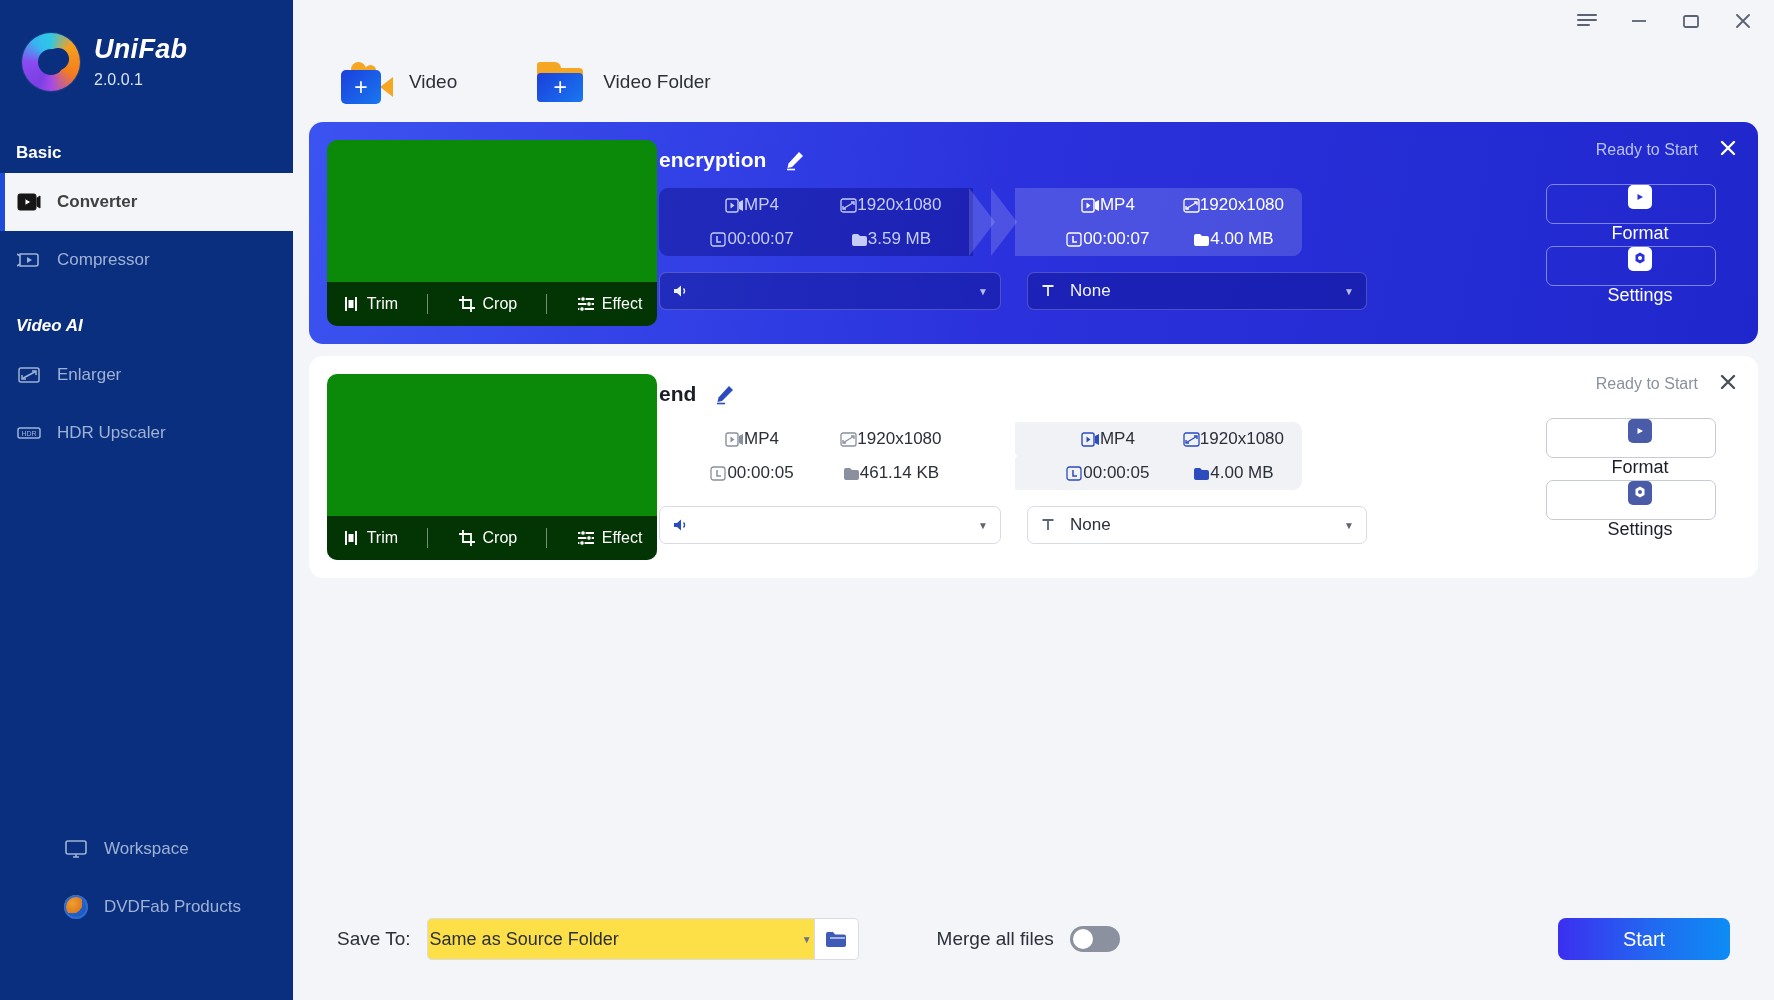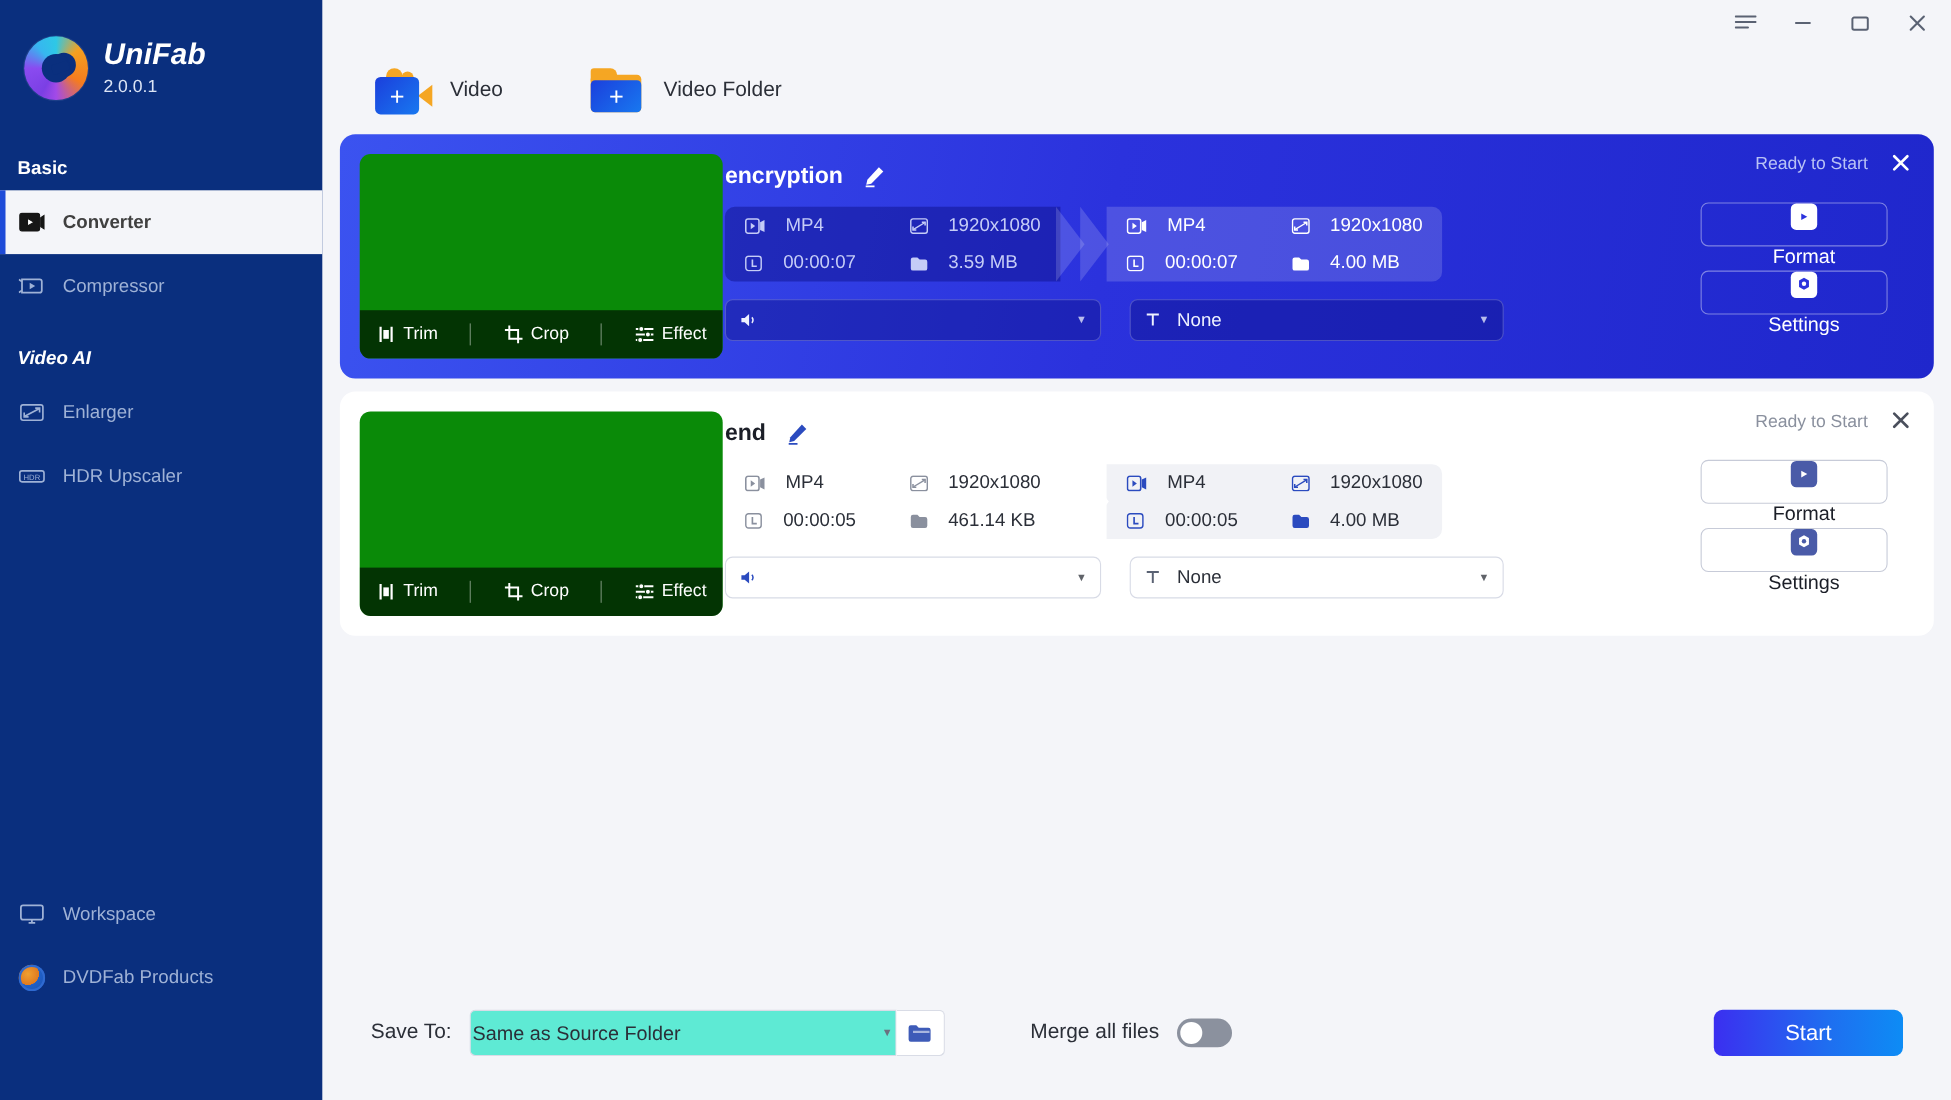--- a/index.html
+++ b/index.html
@@ -46,21 +46,21 @@
     font-size: 17px; color: #9fb2d6; position: relative; cursor: pointer;
   }
   .side-item .ico { width: 26px; height: 26px; margin-right: 15px; flex: none;
     display: flex; align-items: center; justify-content: center; }
   .side-item.active {
     background: #f4f5f9; color: #404040; font-weight: bold;
     border-top-right-radius: 0; border-bottom-right-radius: 0;
   }
   .side-item.active::before { content:""; position:absolute; left:0; top:0; bottom:0; width:5px; background:#1e4bd8; }
   .side-item.active .ico svg { stroke: #161616; fill: #161616; }
-  .sidebar-bottom { position: absolute; left: 0; right: 0; bottom: 82px; }
+  .sidebar-bottom { position: absolute; left: 0; right: 0; bottom: 64px; padding-left: 47px; }
   .dvdfab-ico {
     width: 24px; height: 24px; border-radius: 50%;
     background: radial-gradient(circle at 35% 35%, #f0a030 0%, #e07a20 45%, #2060c8 46%, #1a52b0 100%);
     box-shadow: inset 0 0 0 2px #2f6ad0;
   }
 
   
   .main { flex: 1; position: relative; display: flex; flex-direction: column; }
 
   .titlebar { height: 42px; display: flex; align-items: center; justify-content: flex-end; padding-right: 16px; gap: 22px; }
@@ -110,21 +110,21 @@
   .spec-strip { display: flex; margin-top: 16px; height: 68px; width: 643px; }
   .spec-block { display: grid; grid-template-columns: 150px 1fr; grid-template-rows: 1fr 1fr;
     align-items: center; padding: 0 18px; font-size: 17px; }
   .spec-src { width: 340px; border-radius: 9px 0 0 9px; }
   .spec-mid { width: 42px; flex: none; position: relative; }
   .spec-dst { flex: 1; border-radius: 0 9px 9px 0; }
   .card.selected .spec-src { background: rgba(10,14,130,.45); color: #c5ccf7; }
   .card.selected .spec-dst { background: rgba(255,255,255,.16); color: #ffffff; }
   .card.plain .spec-src { background: #ffffff; color: #2b2f38; }
   .card.plain .spec-dst { background: #f1f2f6; color: #2b2f38; }
-  .spec-cell { display: flex; align-items: center; gap: 18px; white-space: nowrap; }
+  .spec-cell { display: flex; align-items: center; gap: 0; white-space: nowrap; justify-content: center; }
 
   .chev { position: absolute; left: -4px; top: 0; height: 68px; width: 50px; }
 
   .dd-row { display: flex; gap: 26px; margin-top: 16px; }
   .dd { height: 38px; border-radius: 7px; display: flex; align-items: center; padding: 0 12px; font-size: 17px; cursor: pointer; }
   .dd-audio { width: 342px; }
   .dd-sub { width: 340px; }
   .card.selected .dd { background: rgba(10,14,130,.42); color: #eef1ff; border: 1px solid rgba(255,255,255,.22); }
   .card.plain .dd { background: #ffffff; color: #2b2f38; border: 1px solid #d8dbe6; }
   .dd .caret { margin-left: auto; font-size: 10px; opacity: .75; }
@@ -146,21 +146,21 @@
   .card.selected .act-btn { border: 1px solid rgba(255,255,255,.42); color: #fff; background: transparent; }
   .card.plain .act-btn { border: 1px solid #c7cbd8; color: #1b1e27; background: #fff; }
 
   .sq-ico { width: 24px; height: 24px; border-radius: 5px; display: flex; align-items: center; justify-content: center; flex: none; }
   .card.selected .sq-ico { background: #fff; }
   .card.plain .sq-ico { background: #4a5ba8; }
 
   
   .bottombar { position: absolute; left: 0; right: 0; bottom: 0; height: 122px; display: flex; align-items: center; padding: 0 44px 0 44px; }
   .save-label { font-size: 19px; color: #2b2f38; margin-right: 16px; }
-  .save-select { width: 388px; height: 42px; background: #5eead4; border: 1px solid #d9dce6; border-radius: 5px 0 0 5px;
+  .save-select { width: 388px; height: 42px; background: #fde047; border: 1px solid #d9dce6; border-radius: 5px 0 0 5px;
     display: flex; align-items: center; padding: 0 2px; font-size: 18px; color: #2b2f38; cursor: pointer; }
   .save-select .caret { margin-left: auto; font-size: 10px; color: #6b7180; }
   .folder-btn { width: 44px; height: 42px; background: #fff; border: 1px solid #d9dce6; border-left: none;
     border-radius: 0 5px 5px 0; display: flex; align-items: center; justify-content: center; cursor: pointer; }
   .merge-label { font-size: 19px; color: #2b2f38; margin-left: 78px; margin-right: 16px; }
   .toggle { width: 50px; height: 26px; border-radius: 13px; background: #8b919e; position: relative; cursor: pointer; }
   .toggle::after { content:""; position:absolute; left: 3px; top: 3px; width: 20px; height: 20px; border-radius: 50%; background:#fff; }
   .start-btn { margin-left: auto; width: 172px; height: 42px; border-radius: 8px;
     background: linear-gradient(90deg, #3b2ff0 0%, #1f6ef0 60%, #0d8cf5 100%);
     color: #fff; font-size: 20px; display: flex; align-items: center; justify-content: center; cursor: pointer; }

